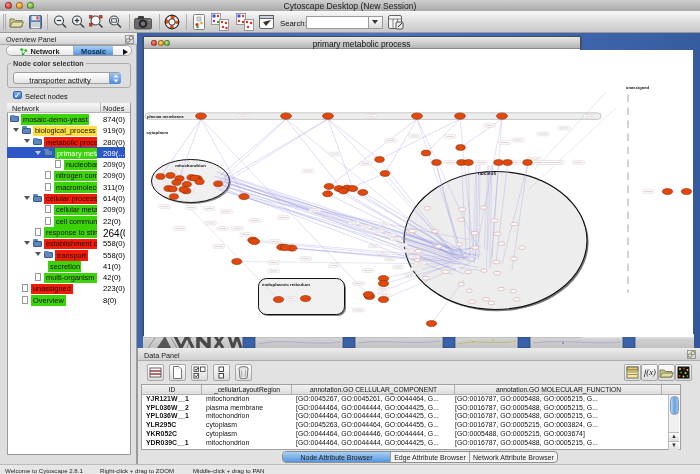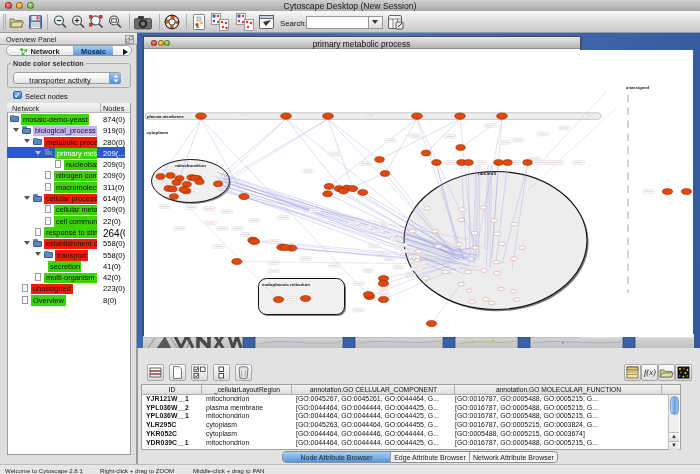--- a/index.html
+++ b/index.html
@@ -230,21 +230,21 @@
     <div style="position:absolute;left:93px;top:0;width:1px;height:10.5px;background:#b5b5b5;"></div>
   </div>
   <div style="position:absolute;left:0;top:0;width:125px;height:431px;overflow:hidden;pointer-events:none;">
 <div style="position:absolute;left:10px;top:83.4px;width:9px;height:6px;background:#5d87c0;border:0.5px solid #3a5a85;border-radius:1px;"></div>
       <div style="position:absolute;left:10px;top:82.0px;width:4.5px;height:2px;background:#5d87c0;border-radius:1px 1px 0 0;"></div>
 <div style="position:absolute;left:21px;top:81.4px;font-size:7.4px;color:#1c0d00;background:#3bd408;padding:0.5px 2px 1px 2px;white-space:nowrap;max-width:76px;overflow:hidden;">mosaic-demo-yeast</div>
 <div style="position:absolute;left:103px;top:81.9px;font-size:7.6px;color:#000;">874(0)</div>
 <div style="position:absolute;left:13px;top:94.9px;width:0;height:0;border-left:3.2px solid transparent;border-right:3.2px solid transparent;border-top:4.5px solid #555;"></div>
 <div style="position:absolute;left:22px;top:94.7px;width:9px;height:6px;background:#5d87c0;border:0.5px solid #3a5a85;border-radius:1px;"></div>
       <div style="position:absolute;left:22px;top:93.3px;width:4.5px;height:2px;background:#5d87c0;border-radius:1px 1px 0 0;"></div>
-<div style="position:absolute;left:33px;top:92.7px;font-size:7.4px;color:#1c0d00;background:#c4b5fd;padding:0.5px 2px 1px 2px;white-space:nowrap;max-width:64px;overflow:hidden;">biological_process</div>
+<div style="position:absolute;left:33px;top:92.7px;font-size:7.4px;color:#1c0d00;background:#fde047;padding:0.5px 2px 1px 2px;white-space:nowrap;max-width:64px;overflow:hidden;">biological_process</div>
 <div style="position:absolute;left:103px;top:93.2px;font-size:7.6px;color:#000;">919(0)</div>
 <div style="position:absolute;left:24px;top:106.2px;width:0;height:0;border-left:3.2px solid transparent;border-right:3.2px solid transparent;border-top:4.5px solid #555;"></div>
 <div style="position:absolute;left:33px;top:106.0px;width:9px;height:6px;background:#5d87c0;border:0.5px solid #3a5a85;border-radius:1px;"></div>
       <div style="position:absolute;left:33px;top:104.6px;width:4.5px;height:2px;background:#5d87c0;border-radius:1px 1px 0 0;"></div>
 <div style="position:absolute;left:44px;top:104.0px;font-size:7.4px;color:#1c0d00;background:#f11c08;padding:0.5px 2px 1px 2px;white-space:nowrap;max-width:53px;overflow:hidden;">metabolic process</div>
 <div style="position:absolute;left:103px;top:104.5px;font-size:7.6px;color:#000;">280(0)</div>
 <div style="position:absolute;left:7px;top:113.9px;width:123px;height:11.3px;background:#2d59c8;"></div>
 <div style="position:absolute;left:35px;top:117.5px;width:0;height:0;border-left:3.2px solid transparent;border-right:3.2px solid transparent;border-top:4.5px solid #ccc;"></div>
 <div style="position:absolute;left:44px;top:117.3px;width:9px;height:6px;background:#5d87c0;border:0.5px solid #3a5a85;border-radius:1px;"></div>
       <div style="position:absolute;left:44px;top:115.9px;width:4.5px;height:2px;background:#5d87c0;border-radius:1px 1px 0 0;"></div>
@@ -651,20 +651,28 @@
 <ellipse cx="161.5" cy="248.5" rx="5.2" ry="3.1" fill="#e2470b" stroke="#7a2800" stroke-width="0.5"></ellipse>
 <ellipse cx="224.5" cy="244.5" rx="5.2" ry="3.1" fill="#e2470b" stroke="#7a2800" stroke-width="0.5"></ellipse>
 <ellipse cx="523.5" cy="141.5" rx="5.2" ry="3.1" fill="#e2470b" stroke="#7a2800" stroke-width="0.5"></ellipse>
 <ellipse cx="542.5" cy="141.5" rx="5.2" ry="3.1" fill="#e2470b" stroke="#7a2800" stroke-width="0.5"></ellipse>
 </svg>
     </div>
   </div>
 </div>
 
 <div class="abs" id="dpanel">
+  <div id="dphead">
+      <div class="t">Data Panel</div>
+    <svg style="position:absolute;right:4px;top:2px;" width="9" height="9" viewBox="0 0 9 9">
+        <rect x="0.5" y="0.5" width="8" height="8" fill="none" stroke="#888" stroke-width="0.8"></rect>
+        <circle cx="3" cy="5.5" r="1.8" fill="none" stroke="#8a8a50" stroke-width="0.9"></circle>
+        <circle cx="6" cy="3" r="1.8" fill="none" stroke="#8a8a50" stroke-width="0.9"></circle>
+      </svg>
+  </div>
   <div id="dtool">
     <div class="dbtn" style="left:6px;"><svg width="15" height="15" viewBox="0 0 15 15">
           <rect x="2" y="3" width="11" height="9" fill="#f8f8f8" stroke="#444" stroke-width="0.8"></rect>
           <line x1="2" y1="6" x2="13" y2="6" stroke="#833" stroke-width="1.4"></line>
           <line x1="2" y1="9" x2="13" y2="9" stroke="#833" stroke-width="1.4"></line>
         </svg></div>
     <div class="dbtn" style="left:28px;"><svg width="15" height="15" viewBox="0 0 15 15">
           <path d="M3.5 1.5 L9 1.5 L11.5 4 L11.5 13.5 L3.5 13.5 Z" fill="#fff" stroke="#555" stroke-width="0.8"></path>
         </svg></div>
     <div class="dbtn" style="left:50px;"><svg width="15" height="15" viewBox="0 0 15 15">

